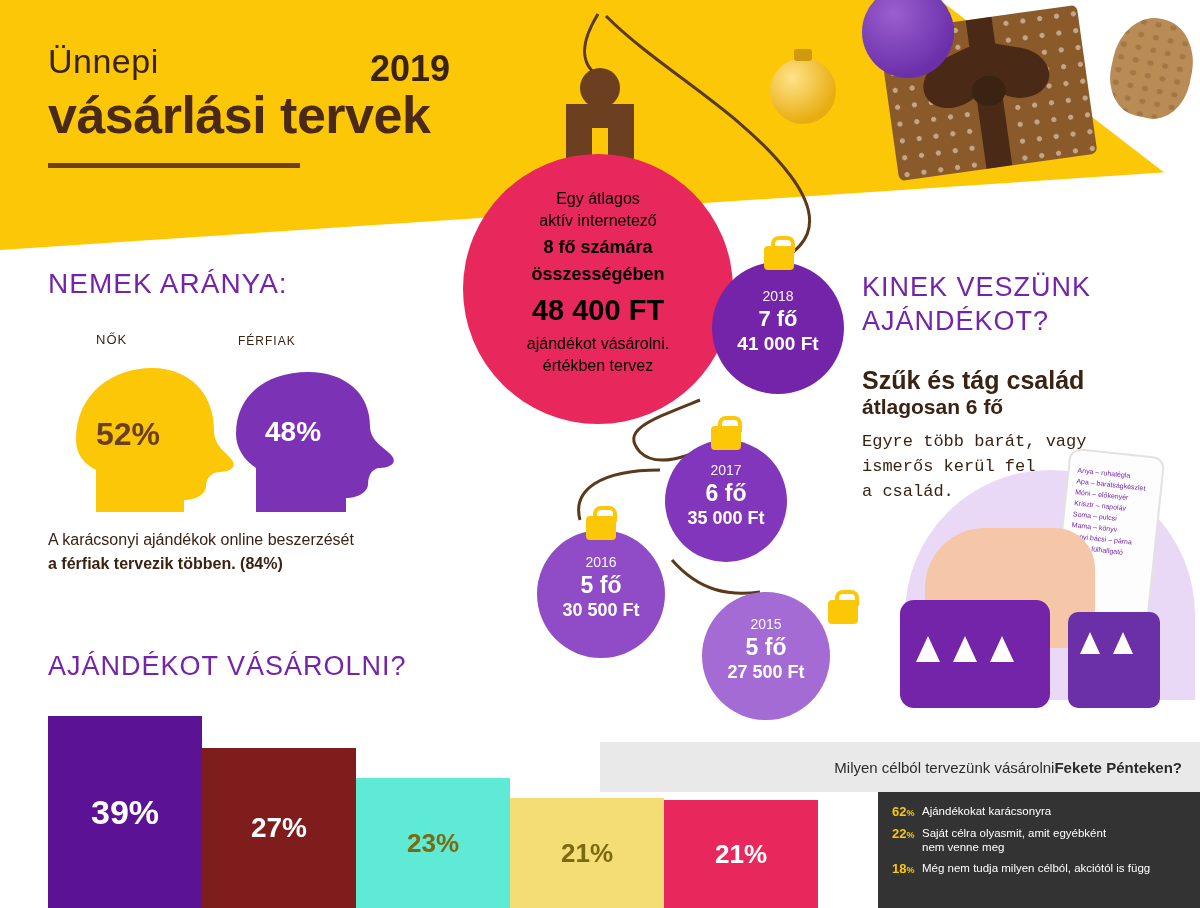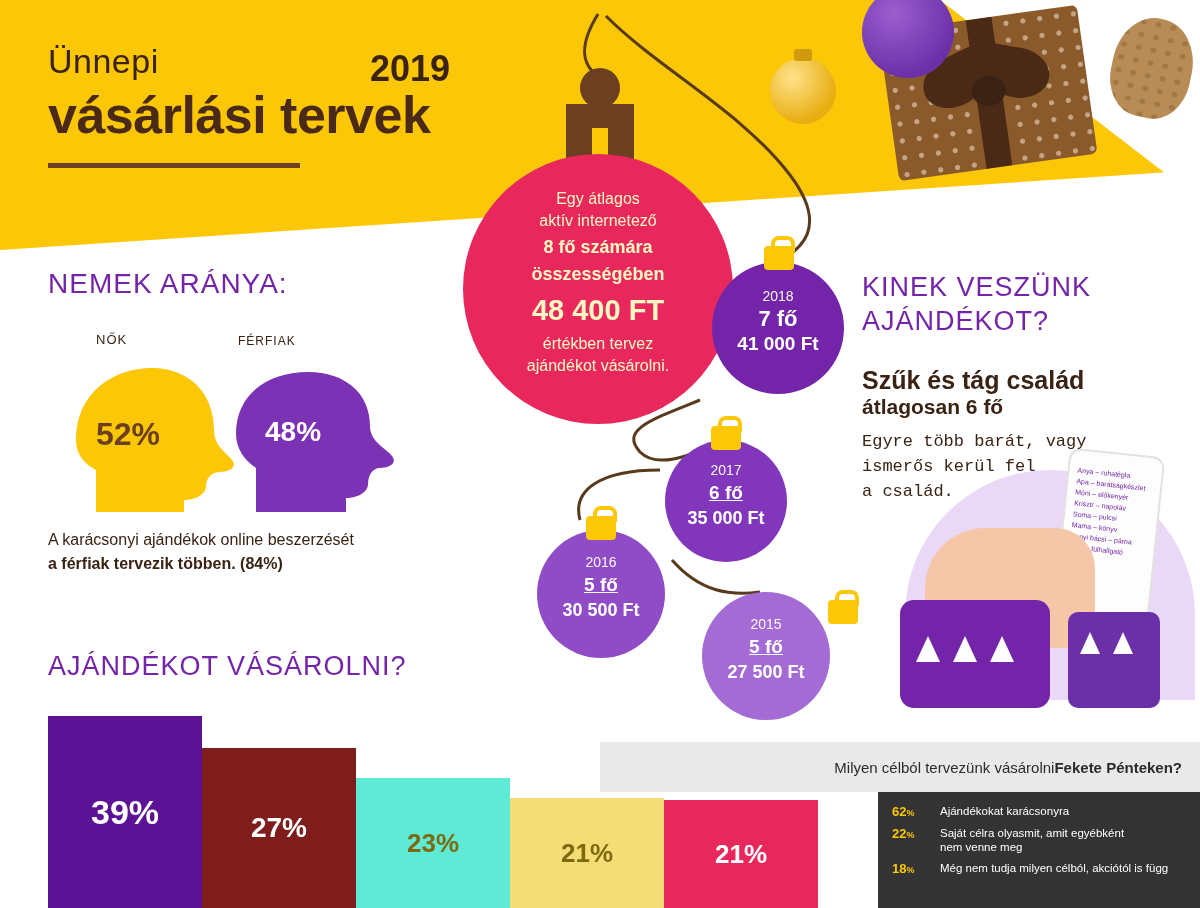--- a/index.html
+++ b/index.html
@@ -80,37 +80,37 @@
     background: radial-gradient(circle at 35% 30%, #9b5fd0, #6b2fa8 72%); z-index: 5;
   }
 
   
   .strings { position: absolute; inset: 0; z-index: 3; pointer-events: none; }
 
   
   .pink-circle {
     position: absolute; left: 463px; top: 154px; width: 270px; height: 270px;
     border-radius: 50%; background: #e8285c; z-index: 6;
-    color: #fef9c3; text-align: center; padding-top: 34px;
+    color: #000000; text-align: center; padding-top: 34px;
   }
   .pc-l1 { font-size: 16px; line-height: 22px; }
   .pc-l2 { font-size: 18px; font-weight: bold; line-height: 24px; margin-top: 3px; }
   .pc-big { font-size: 29px; font-weight: bold; margin: 8px 0 6px; }
   .pc-l3 { font-size: 16px; line-height: 22px; }
 
   
   .bauble { position: absolute; border-radius: 50%; color: #fff; text-align: center; z-index: 6; }
   .bauble .yr { font-size: 14px; opacity: .95; }
   .bauble .ppl { font-size: 22px; font-weight: bold; line-height: 26px; margin-top: 2px; }
   .bauble .amt { font-size: 19px; font-weight: bold; line-height: 24px; }
   .b2018 { left: 712px; top: 262px; width: 132px; height: 132px; background: #7324a8; padding-top: 26px; }
   .b2017 { left: 665px; top: 440px; width: 122px; height: 122px; background: #8236bb; padding-top: 22px; }
   .b2016 { left: 537px; top: 530px; width: 128px; height: 128px; background: #8f4cc6; padding-top: 24px; }
   .b2015 { left: 702px; top: 592px; width: 128px; height: 128px; background: #a36bd3; padding-top: 24px; }
-  .b2017 .ppl, .b2016 .ppl, .b2015 .ppl { font-size: 19px; text-decoration: underline; }
+  .b2017 .ppl, .b2016 .ppl, .b2015 .ppl { font-size: 23px; }
   .b2017 .amt, .b2016 .amt, .b2015 .amt { font-size: 18px; }
 
   .cap-gold {
     position: absolute; width: 30px; height: 24px; background: #fbc707;
     border-radius: 4px; z-index: 7;
   }
   .cap-gold::before { content: ""; position: absolute; left: 7px; top: -10px;
     width: 16px; height: 12px; border: 4px solid #fbc707; border-bottom: none;
     border-radius: 8px 8px 0 0; }
 
@@ -163,21 +163,21 @@
   
   .panel-gray {
     position: absolute; left: 600px; top: 742px; width: 600px; height: 50px;
     background: #e9e9e9; z-index: 7; display: flex; align-items: center; justify-content: flex-end;
     padding-right: 18px; font-size: 15px; color: #2b2b2b;
   }
   .panel-dark {
     position: absolute; left: 878px; top: 792px; width: 322px; height: 116px;
     background: #333333; z-index: 8; color: #fff; padding: 12px 14px 0 14px;
   }
-  .pd-row { display: flex; gap: 18px; margin-bottom: 7px; align-items: flex-start; }
+  .pd-row { display: flex; gap: 0; margin-bottom: 7px; align-items: flex-start; }
   .pd-pct { color: #fbc707; font-weight: bold; font-size: 13px; min-width: 30px; }
   .pd-pct .u { font-size: 9px; }
   .pd-txt { font-size: 11.5px; line-height: 14px; }
 
   .footnote {
     position: absolute; left: 48px; top: 528px; width: 430px; z-index: 6;
     font-size: 16px; color: #3b2314; line-height: 24px;
   }
 </style>
 </head>
@@ -221,22 +221,22 @@
       <rect x="592" y="128" width="16" height="36" fill="#fbc707"></rect>
     </g>
   </svg>
 
   <div class="pink-circle">
     <div class="pc-l1">Egy átlagos</div>
     <div class="pc-l1">aktív internetező</div>
     <div class="pc-l2">8 fő számára</div>
     <div class="pc-l2">összességében</div>
     <div class="pc-big">48 400 FT</div>
+    <div class="pc-l3">ajándékot vásárolni.</div>
     <div class="pc-l3">értékben tervez</div>
-    <div class="pc-l3">ajándékot vásárolni.</div>
   </div>
 
   <div class="cap-gold" style="left:764px; top:246px;"></div>
   <div class="bauble b2018">
     <div class="yr">2018</div>
     <div class="ppl">7 fő</div>
     <div class="amt">41 000 Ft</div>
   </div>
 
   <div class="cap-gold" style="left:711px; top:426px;"></div>

